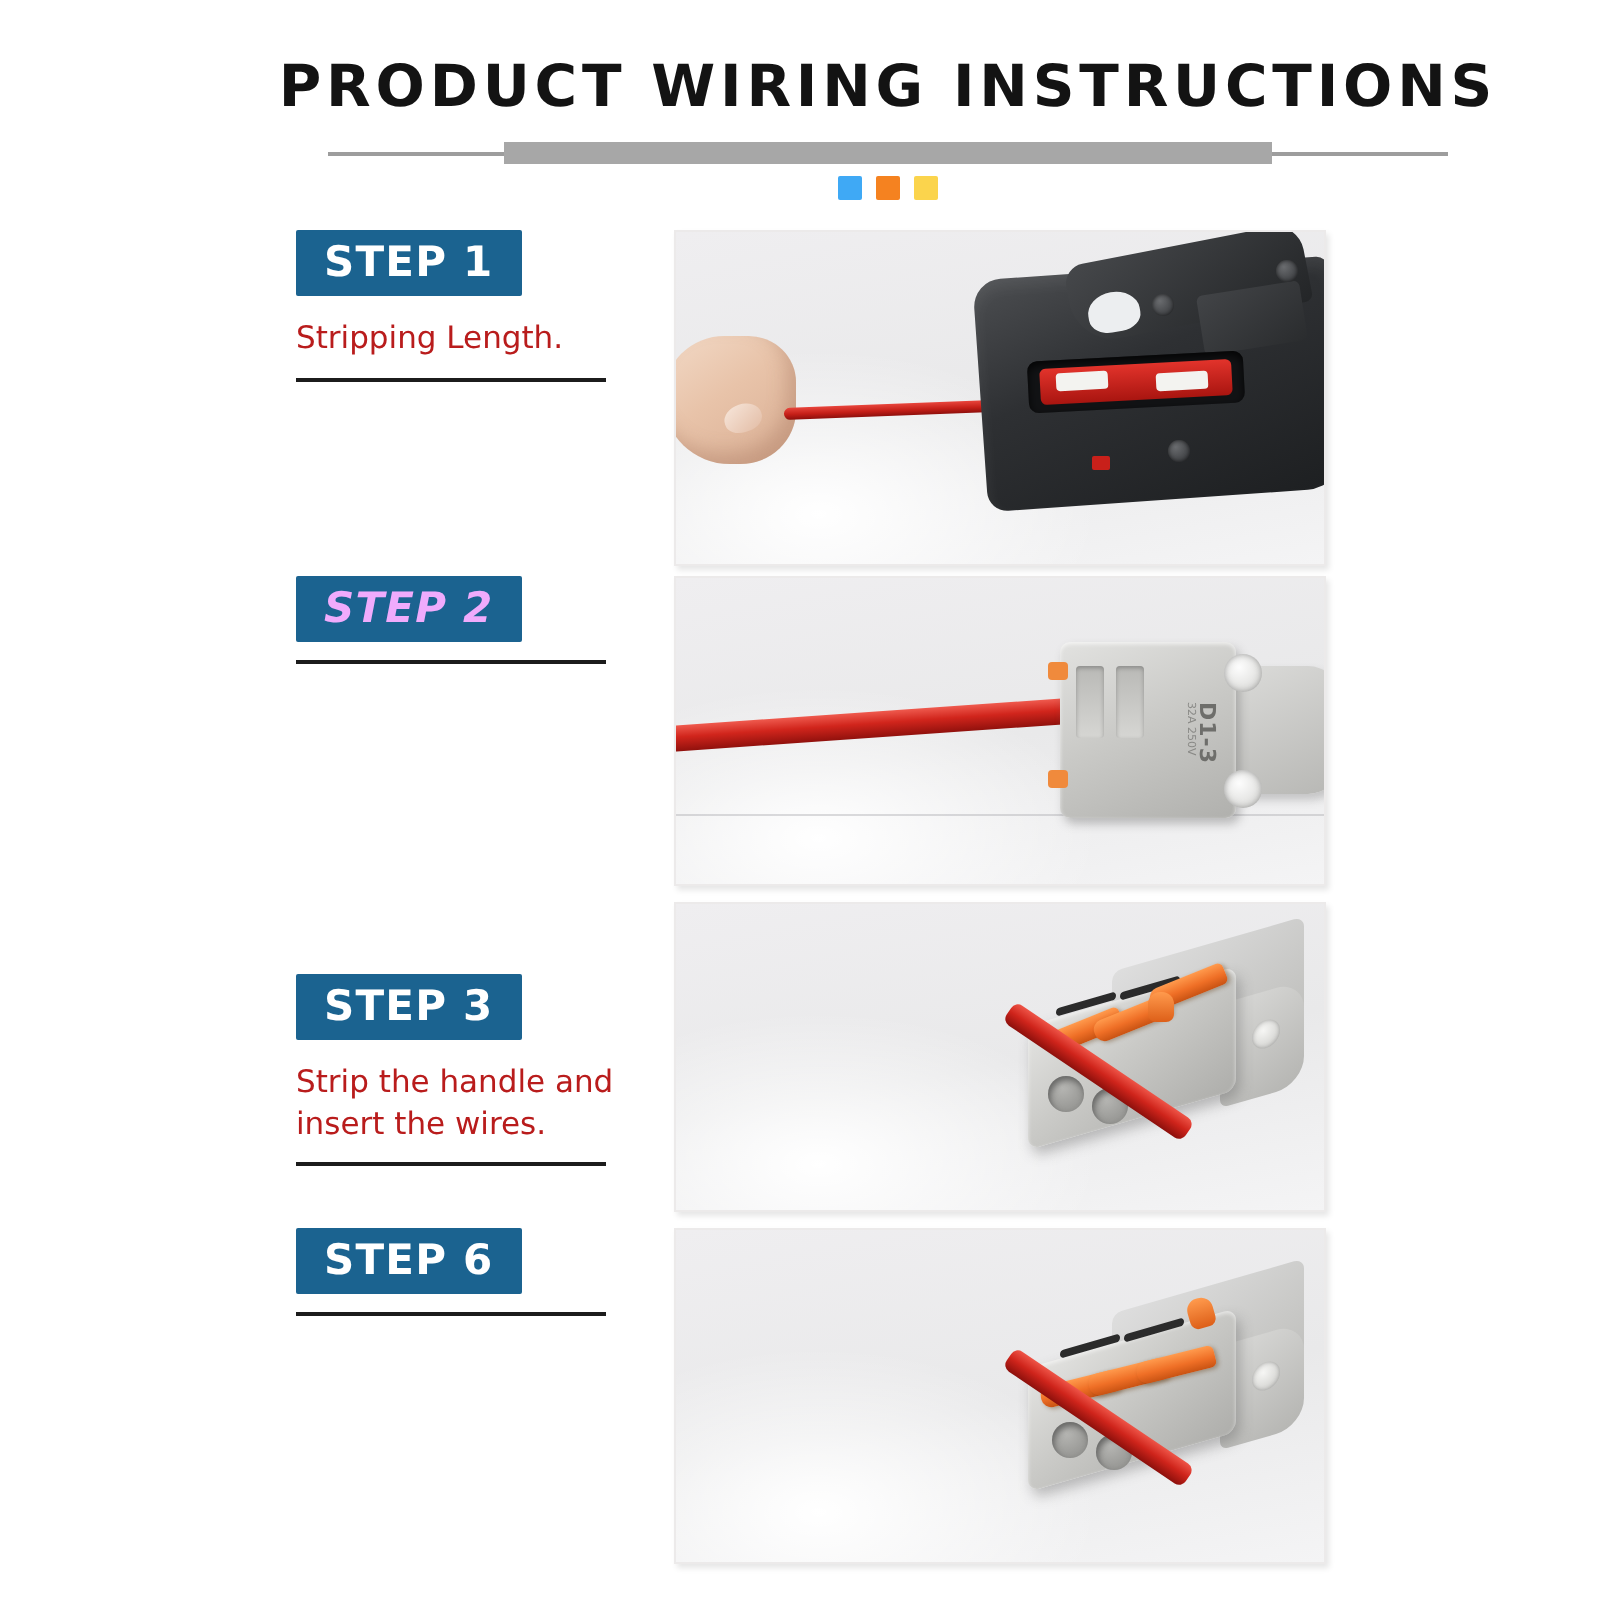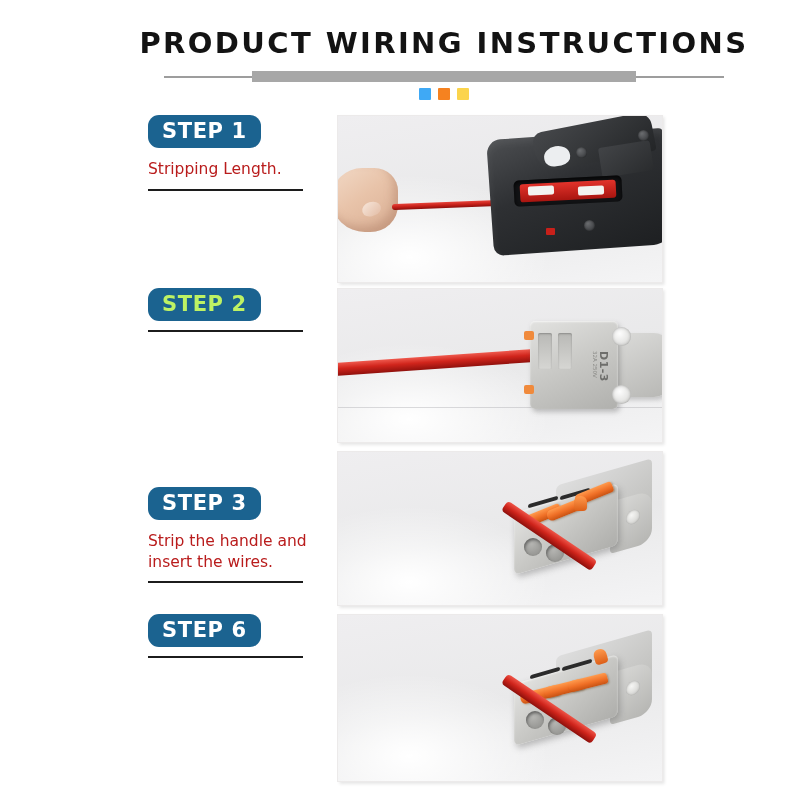--- a/index.html
+++ b/index.html
@@ -49,21 +49,21 @@
   .step-left { position:absolute; left:148px; top:0; width:175px; }
 
   .step-badge {
     display:inline-block;
     background:#1b6390;
     color:#ffffff;
     font-size:21px;
     font-weight:bold;
     letter-spacing:0.6px;
     padding:4px 14px 5px 14px;
-    border-radius:11px;
+    border-radius:1px;
     font-family:"DejaVu Sans", sans-serif;
     line-height:1.15;
     white-space:nowrap;
   }
   .step-desc {
     margin-top:11px;
     font-size:15.5px;
     color:#b91c1c;
     line-height:1.33;
     font-family:"DejaVu Sans", sans-serif;
@@ -365,21 +365,21 @@
       <div class="tool-screw screw-1"></div>
       <div class="tool-screw screw-2"></div>
       <div class="tool-screw screw-3"></div>
       <div class="tool-red-dot"></div>
     </div>
   </div>
 </div>
 
 <div class="step-row" id="row-1">
   <div class="step-left">
-    <div class="step-badge" style="background: rgb(27, 99, 144); color: #bef264;">STEP 2</div>
+    <div class="step-badge" style="background: rgb(27, 99, 144); color: #f0abfc; font-style: italic;">STEP 2</div>
     <div class="step-rule"></div>
   </div>
 
   <div class="photo-panel" id="panel-1" style="background-color: rgb(239, 239, 240);">
     <div class="photo-scene">
       <div class="bg-soft"></div>
       <div class="surface-line"></div>
       <div class="wire-red-2"></div>
       <div class="wire-copper"></div>
       <div class="conn-tab"></div>

